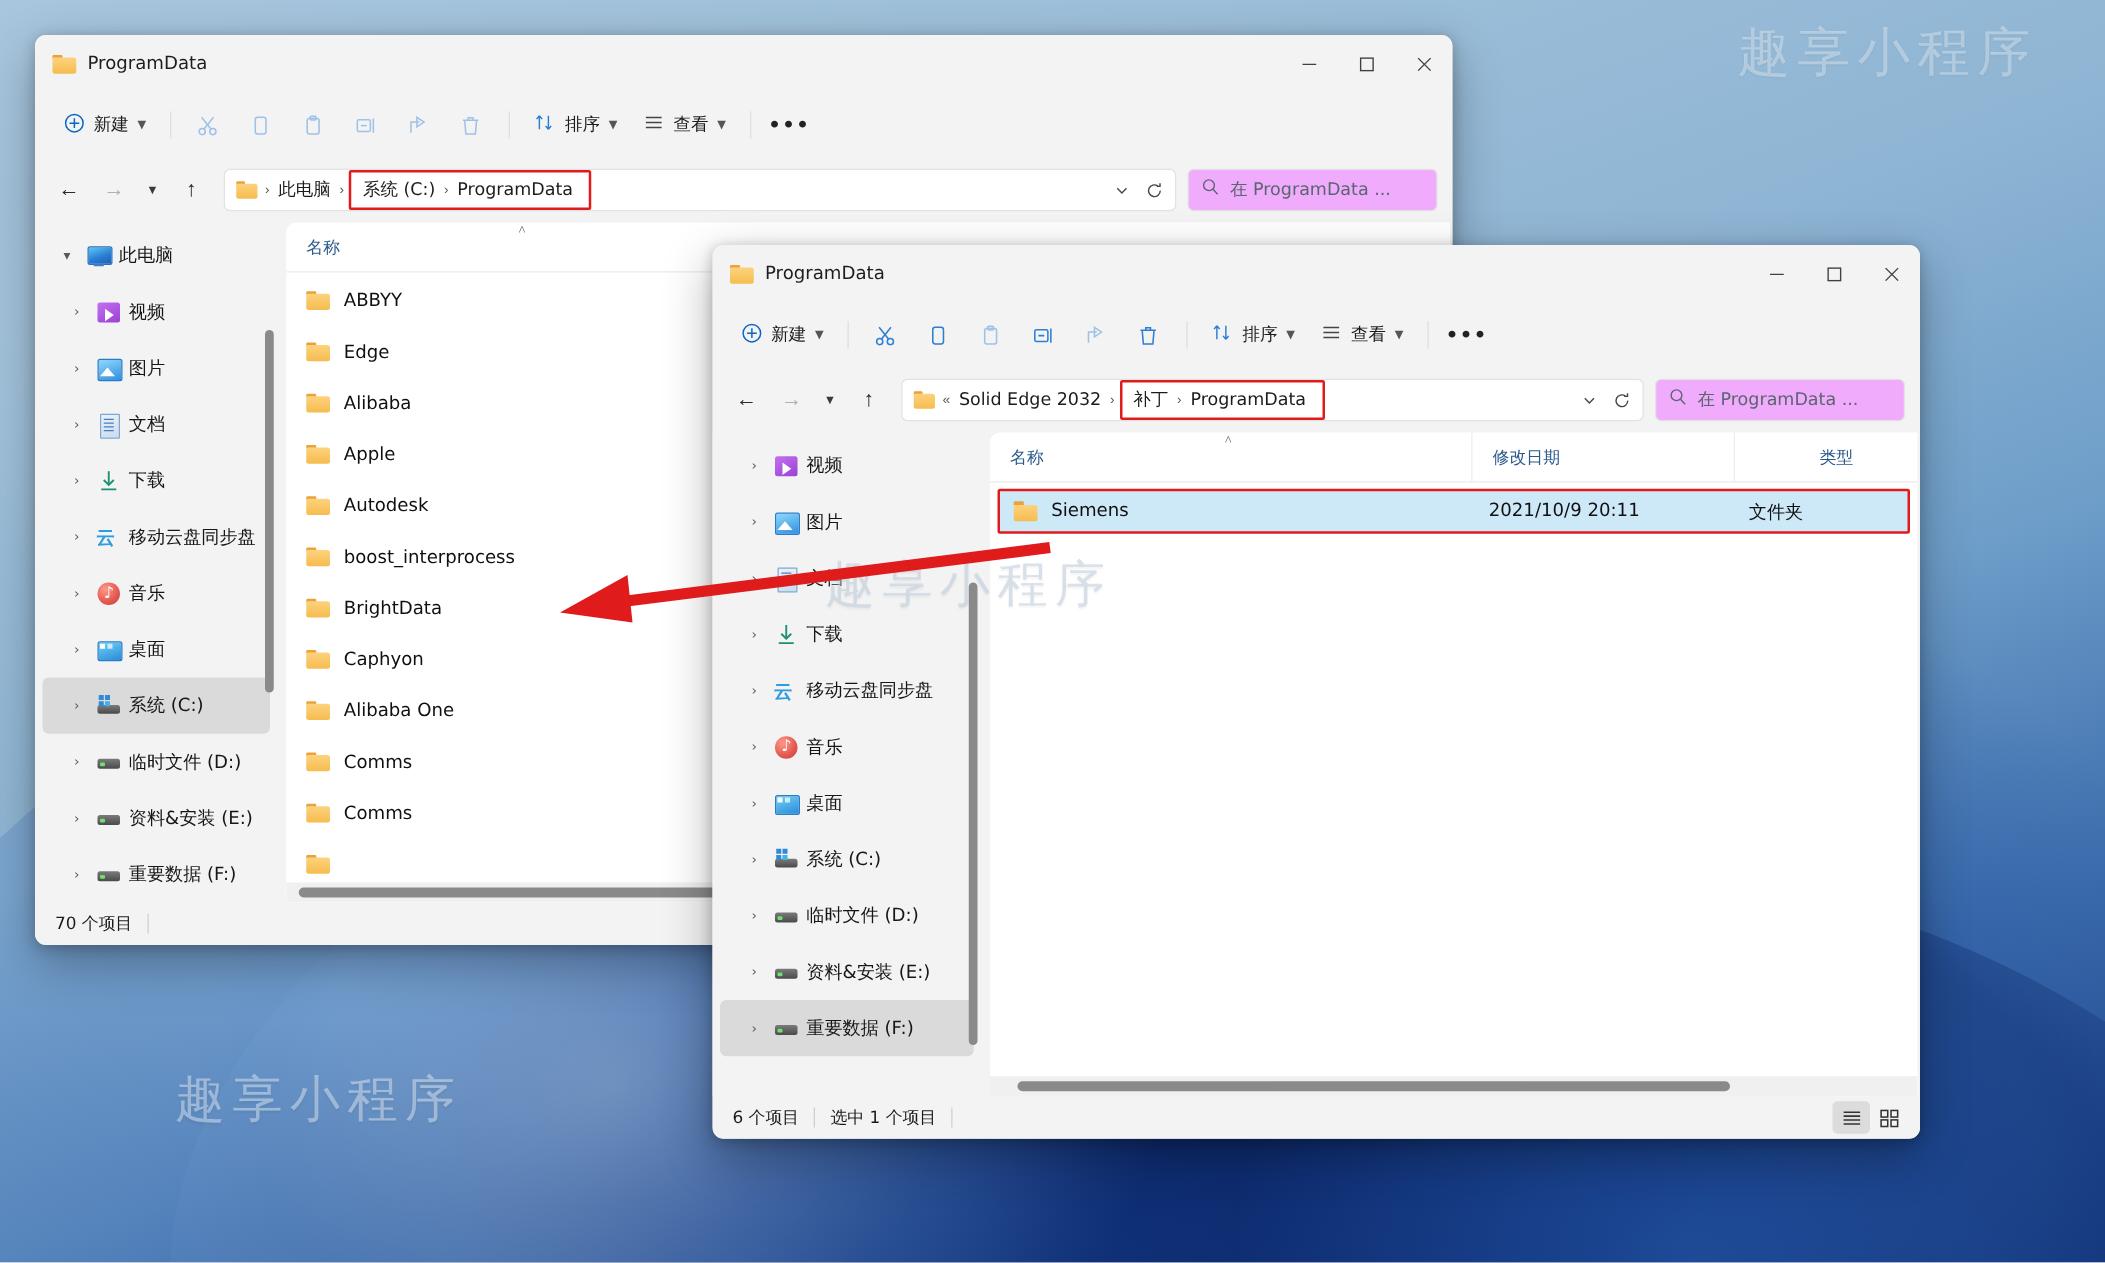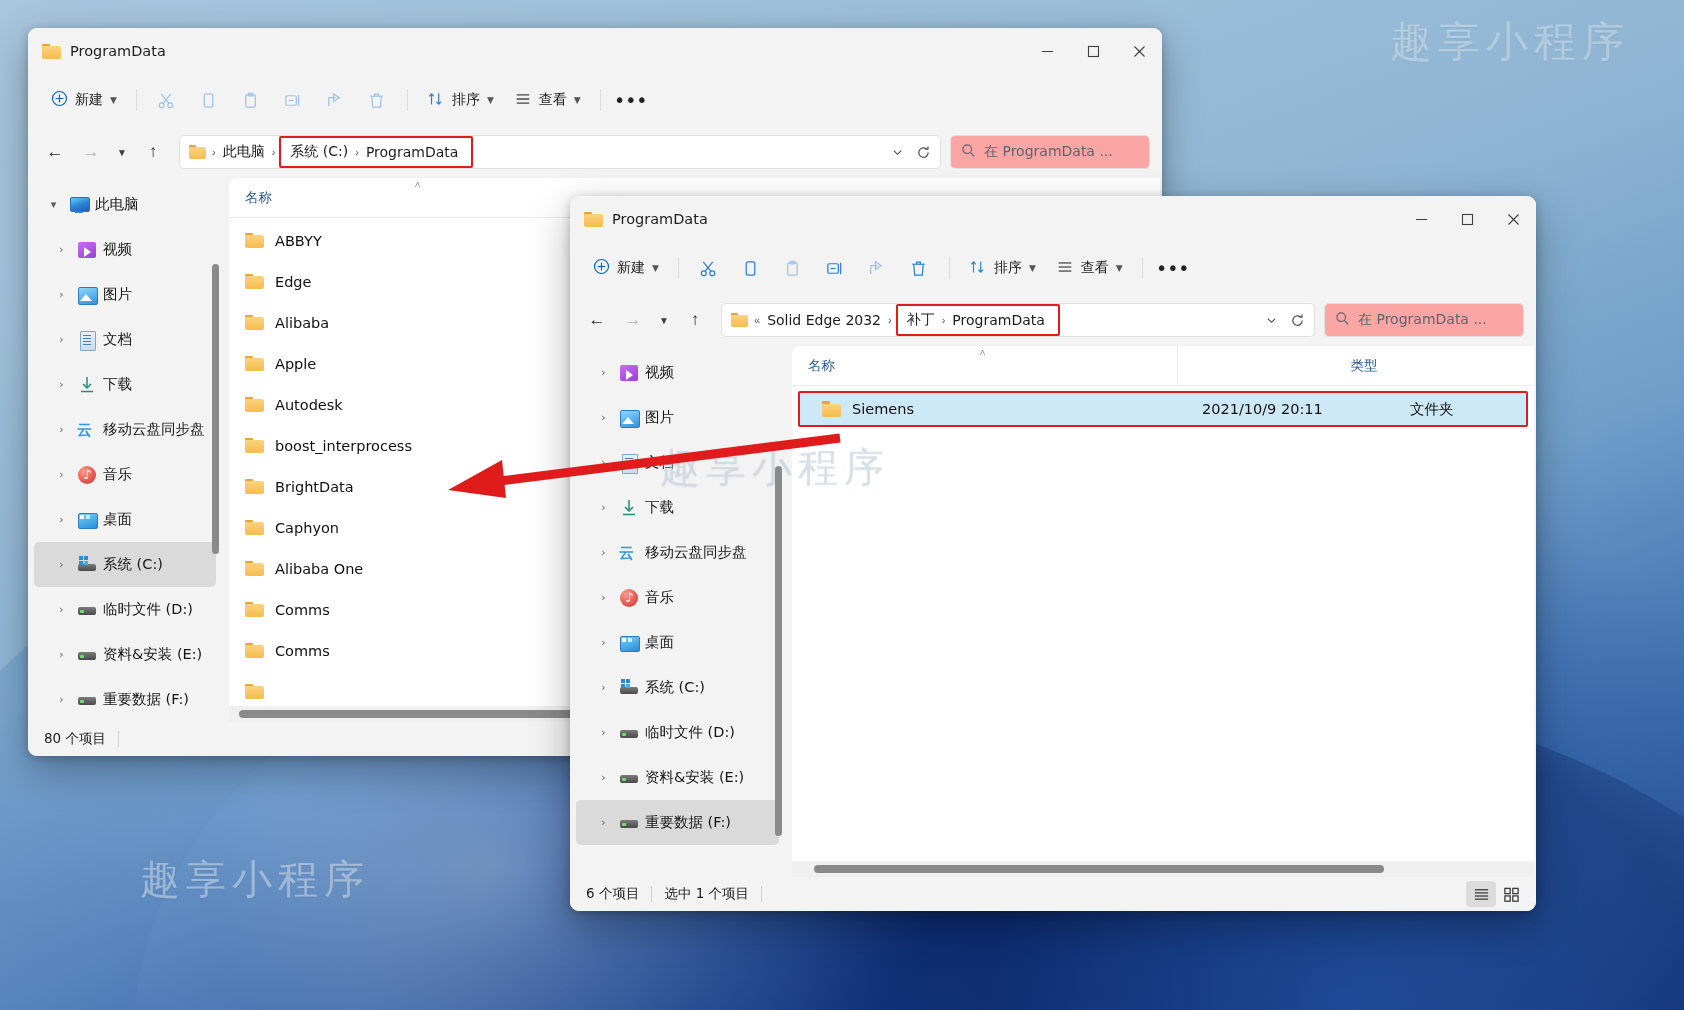--- a/index.html
+++ b/index.html
@@ -176,21 +176,21 @@
     background: #fff;
   }
   .addr-spacer { flex: 1; }
   .addr-btn {
     width: 26px; height: 28px; display: flex; align-items: center; justify-content: center;
     color: #3a3a3a; border-radius: 4px; flex: none;
   }
 
   .searchbox {
     width: 200px; height: 34px; flex: none;
-    background: #fca5a5; border: 1px solid #e2e2e2; border-radius: 5px;
+    background: #f0abfc; border: 1px solid #e2e2e2; border-radius: 5px;
     display: flex; align-items: center; gap: 8px; padding: 0 10px;
     overflow: hidden;
   }
   .search-ph {
     font-size: 14px; color: #5b6570; white-space: nowrap;
     font-family: "DejaVu Sans", sans-serif;
   }
 
   
   .win-body { flex: 1; display: flex; min-height: 0; background: #f3f3f3; padding: 0 2px 0 0; }
@@ -609,21 +609,21 @@
             <span class="row-folder-ico"></span>
           </div>
         </div>
         <div class="hscroll-track">
           <div class="hscroll-thumb" style="left:10px; width:620px;"></div>
         </div>
       </div>
     </div>
 
     <div class="statusbar">
-      <span>80 个项目</span>
+      <span>70 个项目</span>
       <span class="st-sep"></span>
     </div>
   </div>
 
   <div class="watermark wm-mid" style="z-index:4;">趣享小程序</div>
 
   <div class="win" id="win2">
 
     <div class="win-titlebar">
       <div class="title-folder-icon"></div>
@@ -836,26 +836,29 @@
       </div>
 
       <div class="pane-split"></div>
 
       <div class="file-pane">
         <div class="col-header">
           <div class="col-cell" style="width:385px;">
             <span>名称</span>
             <span class="sort-caret" style="left:188px;">^</span>
           </div>
+          <div class="col-cell" style="width:210px;">
+            <span>修改日期</span>
+          </div>
           <div class="col-cell" style="flex:1;justify-content:center;">
             <span>类型</span>
           </div>
         </div>
         <div class="file-rows" style="padding-top:5px;">
-          <div class="file-row row-selected" style="height:36px; margin:0 6px 0 6px; border:2.5px solid #e01b1b; border-radius:2px; padding-left:22px;">
+          <div class="file-row row-selected" style="height:36px; margin:0 6px 0 6px; border:2.5px solid #e01b1b; border-radius:2px; padding-left:11px;">
             <span class="row-folder-ico"></span>
             <span style="width:350px;">Siemens</span>
             <span style="width:208px;">2021/10/9 20:11</span>
             <span>文件夹</span>
           </div>
         </div>
         <div class="hscroll-track">
           <div class="hscroll-thumb" style="left:22px; width:570px;"></div>
         </div>
       </div>

